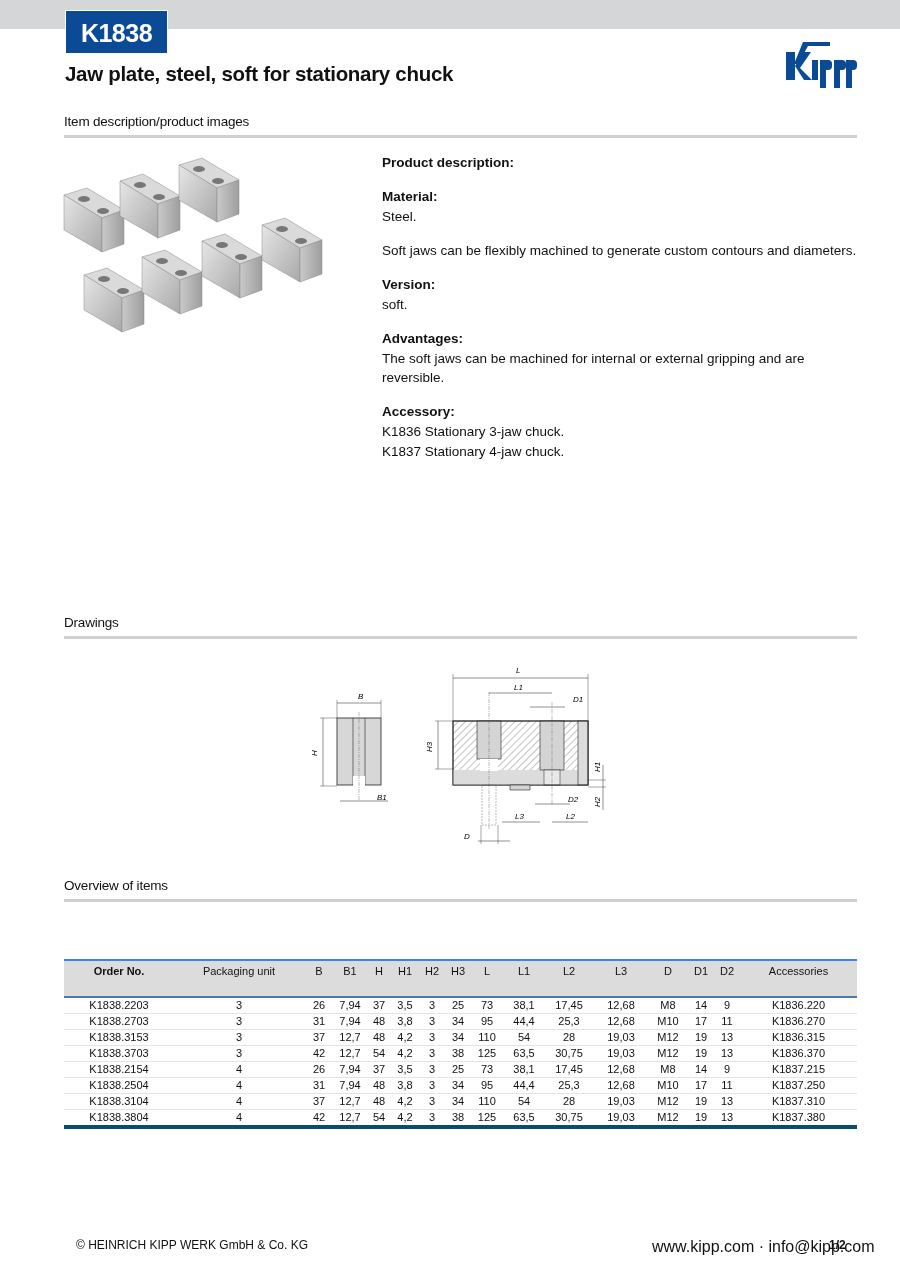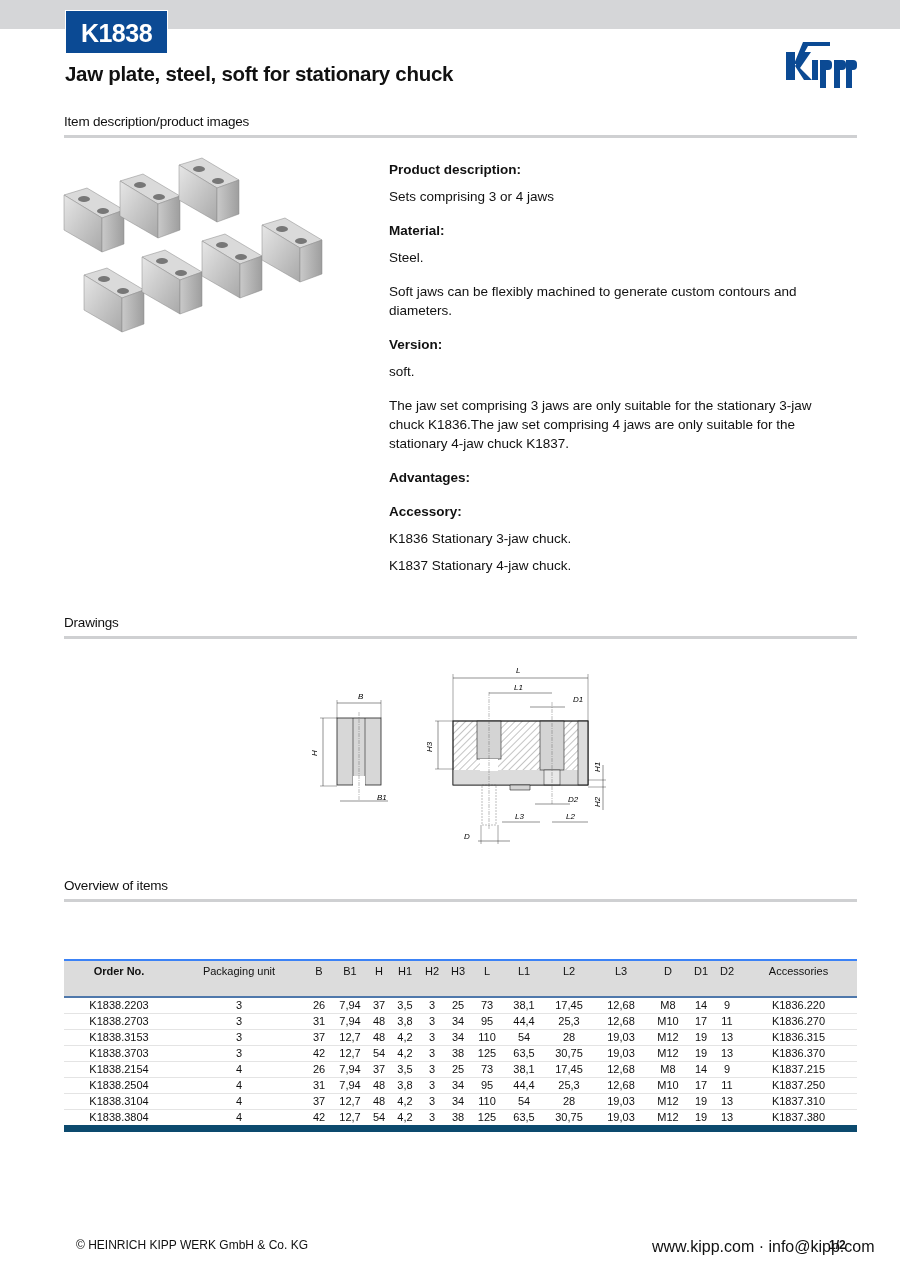--- a/index.html
+++ b/index.html
@@ -11,30 +11,30 @@
            border: 1px solid #fff; letter-spacing: -0.5px; box-sizing: border-box; }
   .title { position: absolute; left: 65px; top: 62px; font-size: 20.5px; font-weight: bold; letter-spacing: -0.3px; }
   .logo { position: absolute; left: 784px; top: 38px; width: 74px; height: 54px; }
   .section-h { position: absolute; left: 64px; font-size: 13.5px; font-weight: normal; letter-spacing: -0.2px; }
   .rule { position: absolute; left: 64px; width: 793px; height: 3px; background: #cfd0d2; }
   .photo { position: absolute; left: 62px; top: 150px; width: 266px; height: 196px; }
   .desc { position: absolute; left: 381px; top: 152px; width: 480px; font-size: 13.5px; line-height: 19px; }
   .desc h2 { font-size: 17px; margin: 0 0 19px 0; font-weight: bold; }
   .desc .lbl { font-weight: bold; }
   .desc .blk { margin-bottom: 15px; }
-  .desc p { margin: 8px; }
+  .desc p { margin: 1px; }
   .drawing { position: absolute; left: 300px; top: 660px; width: 320px; height: 190px; }
   .subh { position: absolute; left: 64px; top: 975px; font-size: 15px; font-weight: bold; }
   table.items { position: absolute; left: 64px; top: 959px; width: 793px; border-collapse: collapse; font-size: 11px; }
   table.items thead tr { background: #dcdcdc; }
   table.items thead th { font-weight: normal; height: 30px; vertical-align: top; padding-top: 4px;
        border-top: 2px solid #3b82f6; border-bottom: 2px solid #4f78ab; }
   table.items thead th.order { font-weight: bold; }
   table.items td { height: 15px; padding: 0; text-align: center; border-bottom: 1px solid #e4e4e4; line-height: 15px; }
-  table.items tbody tr:last-child td { border-bottom: 7px solid #0c4a6e; }
+  table.items tbody tr:last-child td { border-bottom: 4px solid #0c4a6e; }
   table.items td.order { font-weight: normal; }
   .footer-left { position: absolute; left: 76px; top: 1238px; font-size: 12px; }
   .footer-right { position: absolute; left: 652px; top: 1238px; font-size: 16px; }
   .footer-page { position: absolute; left: 829px; top: 1238px; font-size: 12px; font-weight: bold; text-align: right; }
 </style>
 </head>
 <body>
 
 <div class="topbar"></div>
 <div class="badge">K1838</div>
@@ -80,38 +80,37 @@
   <use href="#jaw" transform="translate(115,-30)"></use>
   <use href="#jaw" transform="translate(20,80)"></use>
   <use href="#jaw" transform="translate(78,62)"></use>
   <use href="#jaw" transform="translate(138,46)"></use>
   <use href="#jaw" transform="translate(198,30)"></use>
 </svg>
 
 <div class="desc">
   <div class="blk">
     <p class="lbl">Product description:</p>
-    <p>Sets comprising 3 or 4 jaws</p>
   </div>
   <div class="blk">
     <p class="lbl">Material:</p>
     <p>Steel.</p>
   </div>
   <div class="blk">
     <p>Soft jaws can be flexibly machined to generate custom contours and diameters.</p>
   </div>
   <div class="blk">
     <p class="lbl">Version:</p>
     <p>soft.</p>
   </div>
   <div class="blk" style="padding-right:30px">
-    <p>The jaw set comprising 3 jaws are only suitable for the stationary 3-jaw chuck K1836.The jaw set comprising 4 jaws are only suitable for the stationary 4-jaw chuck K1837.</p>
   </div>
   <div class="blk">
     <p class="lbl">Advantages:</p>
+    <p>The soft jaws can be machined for internal or external gripping and are reversible.</p>
   </div>
   <div class="blk">
     <p class="lbl">Accessory:</p>
     <p>K1836 Stationary 3-jaw chuck.</p>
     <p>K1837 Stationary 4-jaw chuck.</p>
   </div>
 </div>
 
 <div class="section-h" style="top:615px">Drawings</div>
 <div class="rule" style="top:636px"></div>

